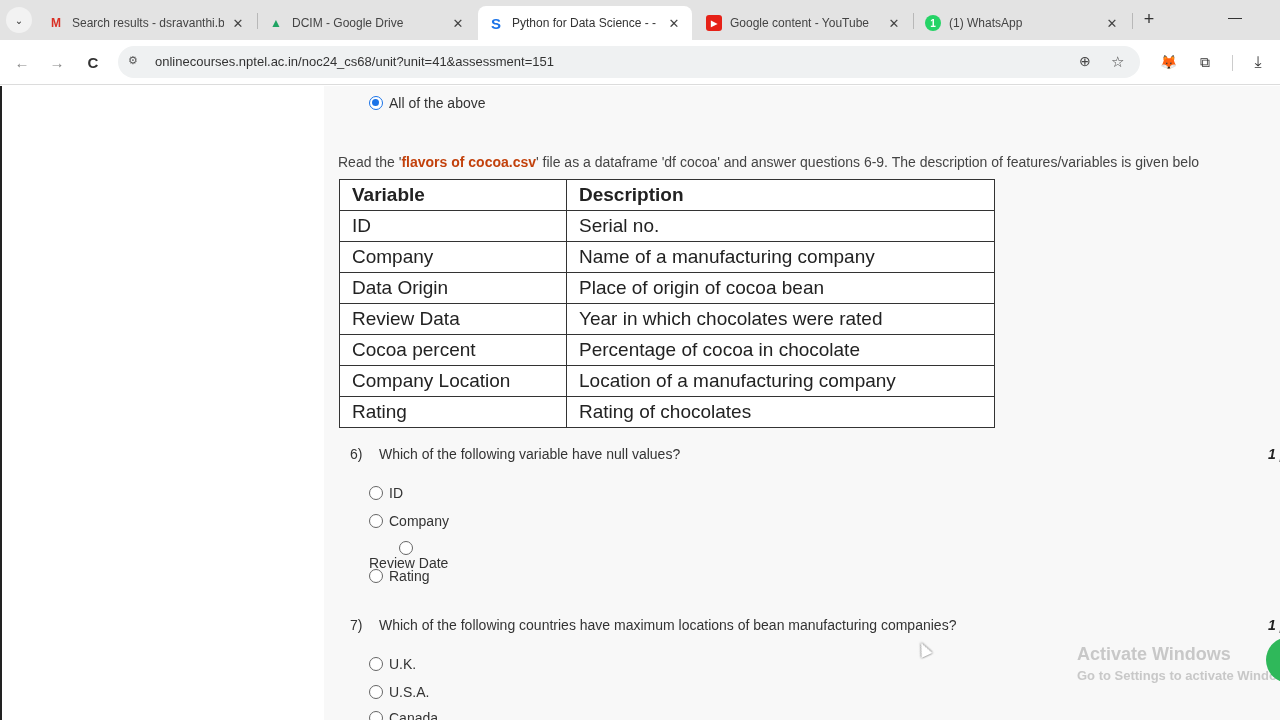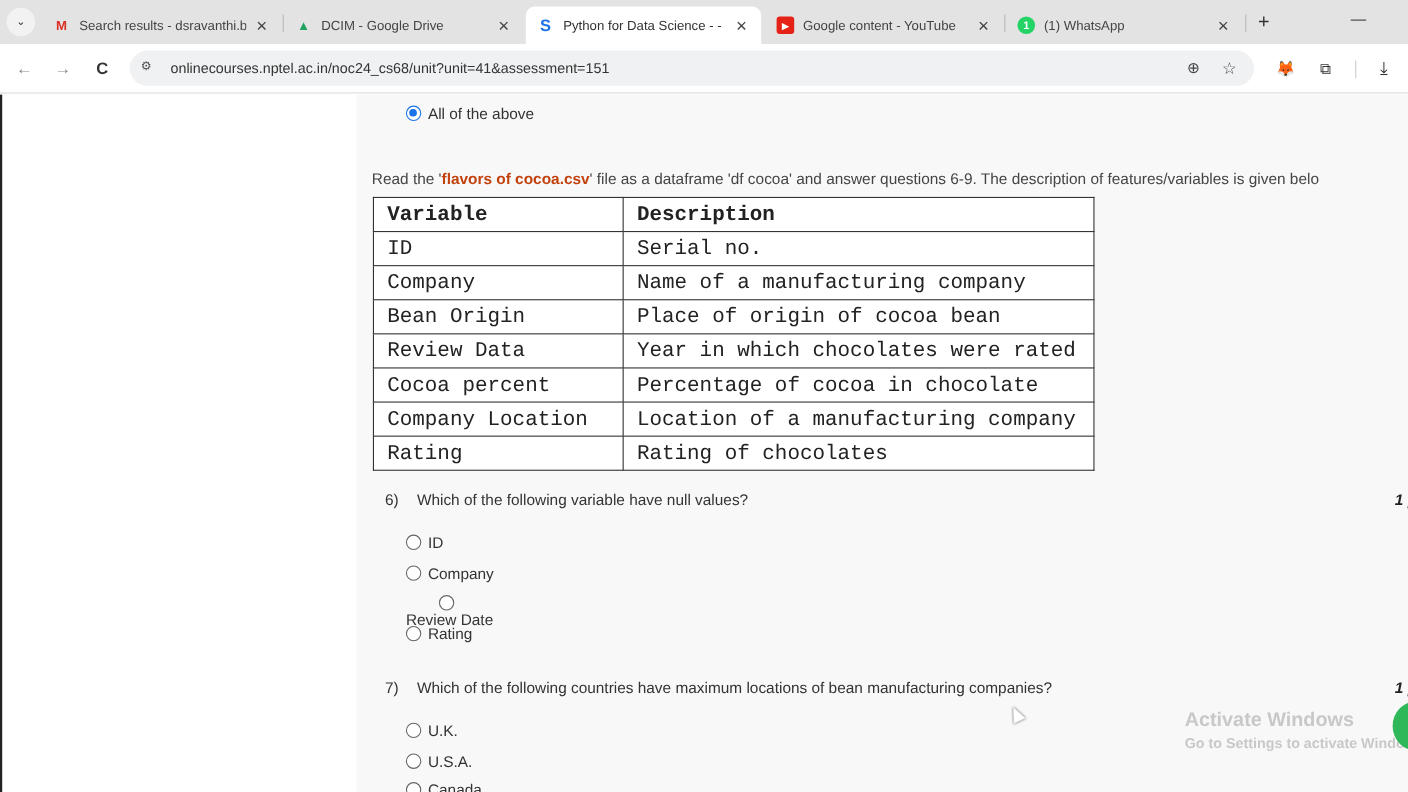--- a/index.html
+++ b/index.html
@@ -33,21 +33,21 @@
   .content { position: absolute; left: 324px; top: 0; width: 972px; height: 698px; background: #f8f8f8; overflow: hidden; }
 
   .opt { position: absolute; display: flex; align-items: center; font-size: 14px; color: #333; }
   .radio { width: 14px; height: 14px; border-radius: 50%; border: 1.5px solid #666; background: #fff; margin-right: 6px; position: relative; flex-shrink: 0; }
   .radio.checked { border-color: #1a73e8; }
   .radio.checked::after { content: ""; position: absolute; left: 2px; top: 2px; width: 7px; height: 7px; border-radius: 50%; background: #1a73e8; }
 
   .intro { position: absolute; left: 14px; top: 68px; font-size: 14px; color: #444; white-space: nowrap; }
   .intro .file { color: #c2410c; font-weight: bold; }
 
-  .var-table { position: absolute; left: 15px; top: 93px; border-collapse: collapse; background: #ffffff; font-family: Liberation Mono, monospace; font-size: 19px; color: #222; }
+  .var-table { position: absolute; left: 15px; top: 93px; border-collapse: collapse; background: #ffffff; font-family: Liberation Sans, sans-serif; font-size: 19px; color: #222; }
   .var-table th, .var-table td { border: 1.5px solid #333; padding: 0 12px; height: 31px; text-align: left; font-weight: normal; white-space: nowrap; }
   .var-table th { font-weight: bold; }
   .var-table .c1 { width: 227px; }
   .var-table .c2 { width: 428px; }
 
   .q { position: absolute; left: 26px; font-size: 14px; color: #333; white-space: nowrap; }
   .q .qnum { display: inline-block; width: 29px; }
   .points { position: absolute; left: 944px; font-size: 14px; font-style: italic; font-weight: bold; color: #222; white-space: nowrap; }
 
   .watermark { position: absolute; left: 753px; top: 558px; color: #c8c8c8; font-weight: bold; }
@@ -149,21 +149,21 @@
       <tbody>
         <tr>
           <td>ID</td>
           <td>Serial no.</td>
         </tr>
         <tr>
           <td>Company</td>
           <td>Name of a manufacturing company</td>
         </tr>
         <tr>
-          <td>Bean Origin</td>
+          <td>Data Origin</td>
           <td>Place of origin of cocoa bean</td>
         </tr>
         <tr>
           <td>Review Data</td>
           <td>Year in which chocolates were rated</td>
         </tr>
         <tr>
           <td>Cocoa percent</td>
           <td>Percentage of cocoa in chocolate</td>
         </tr>

